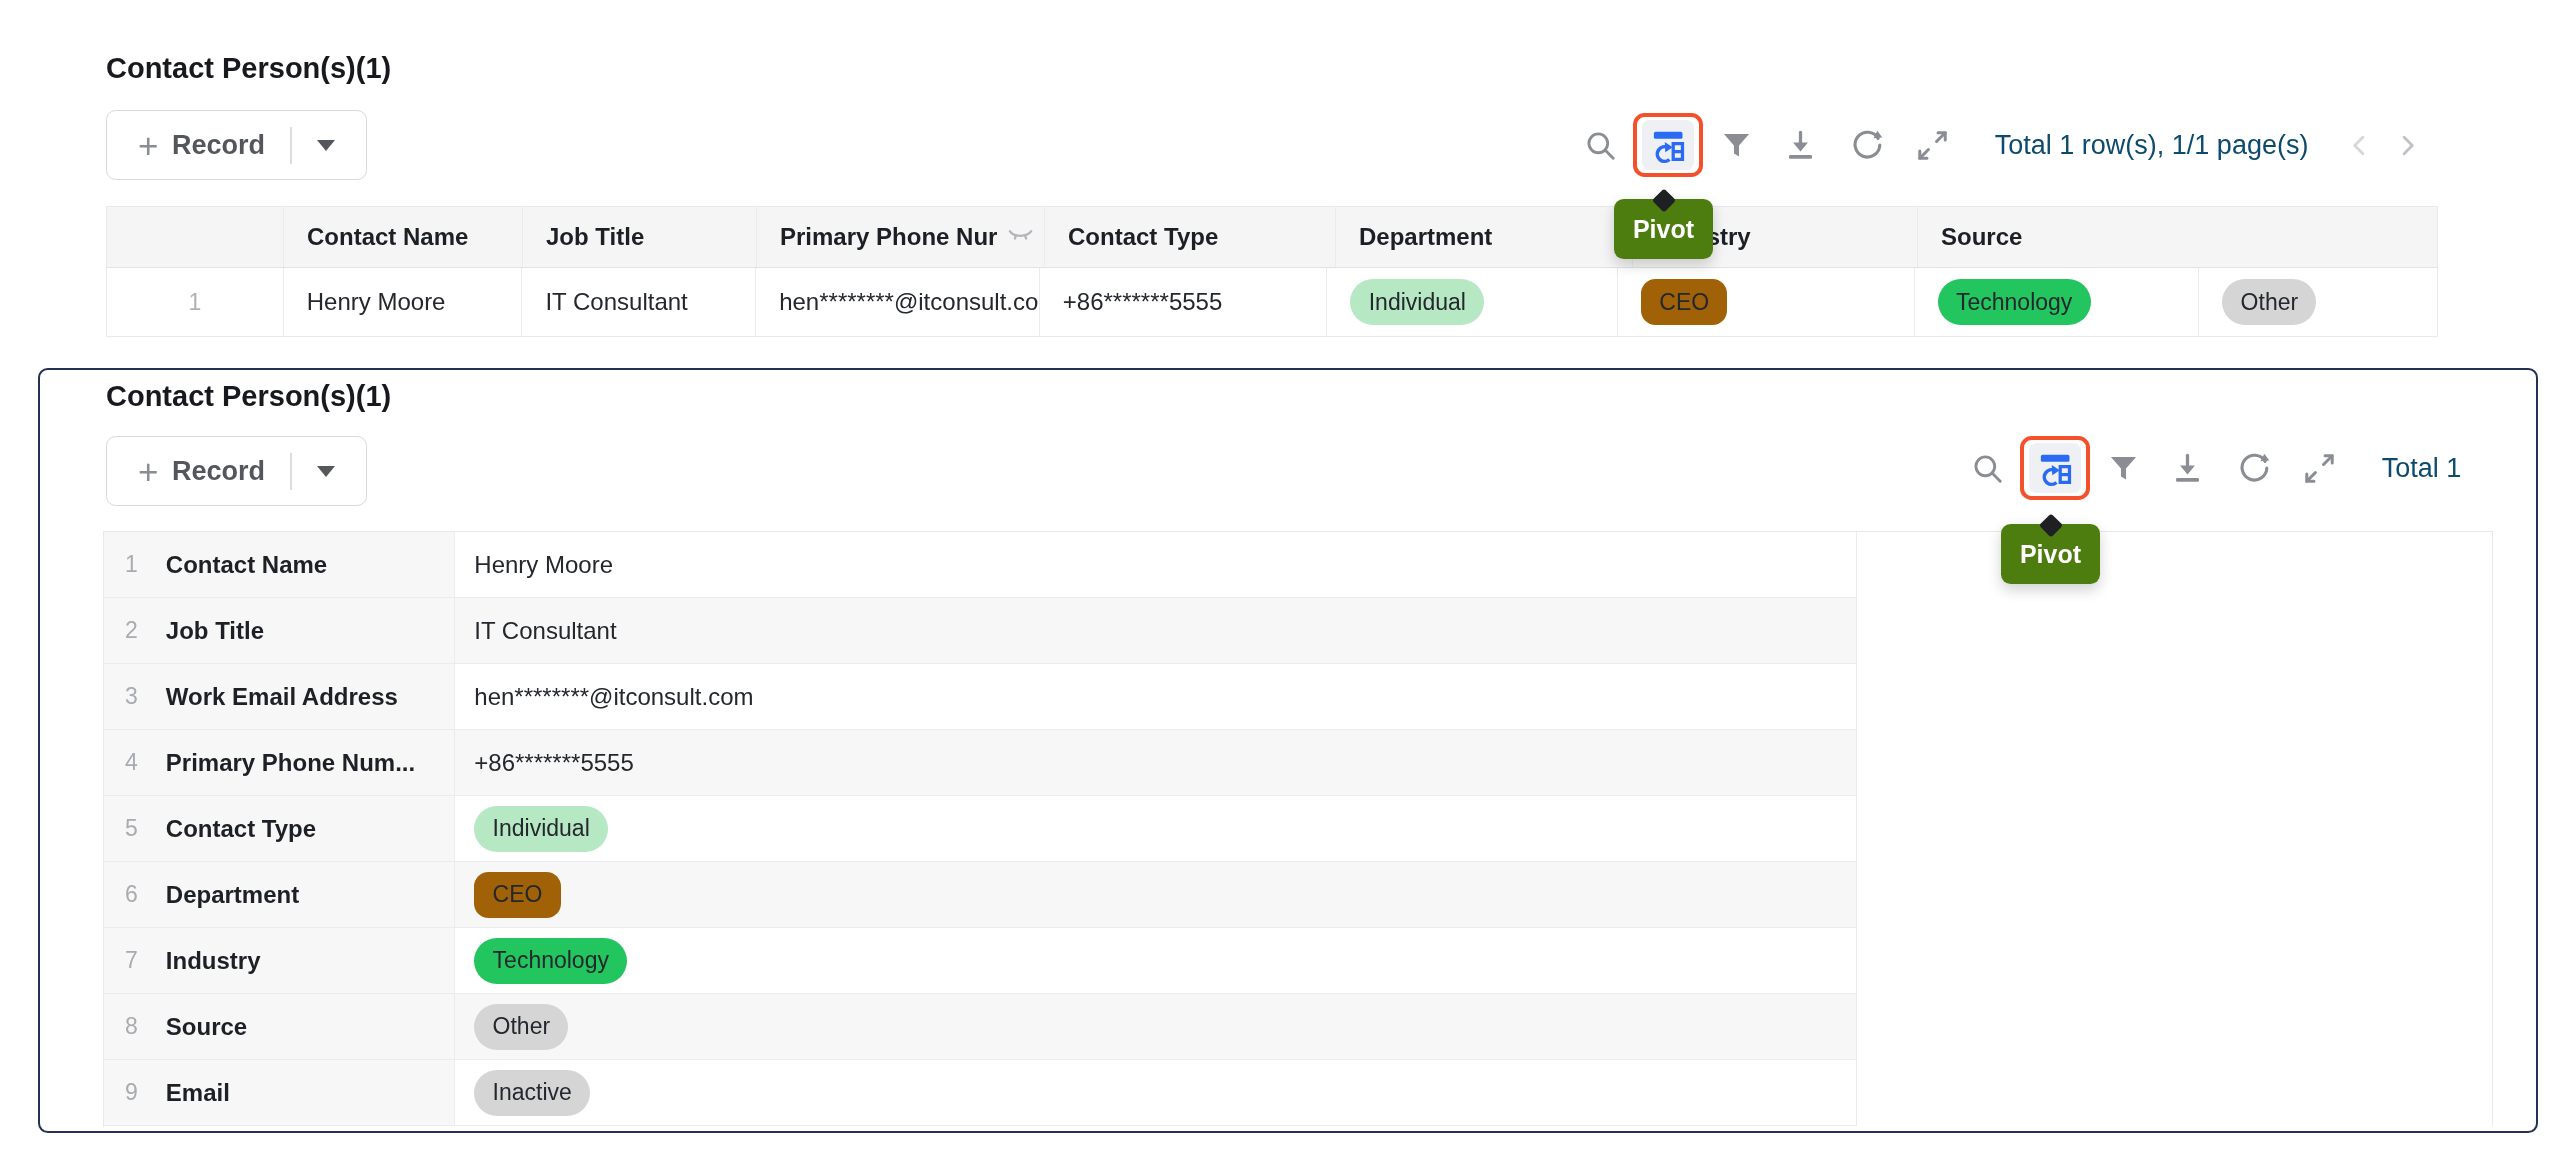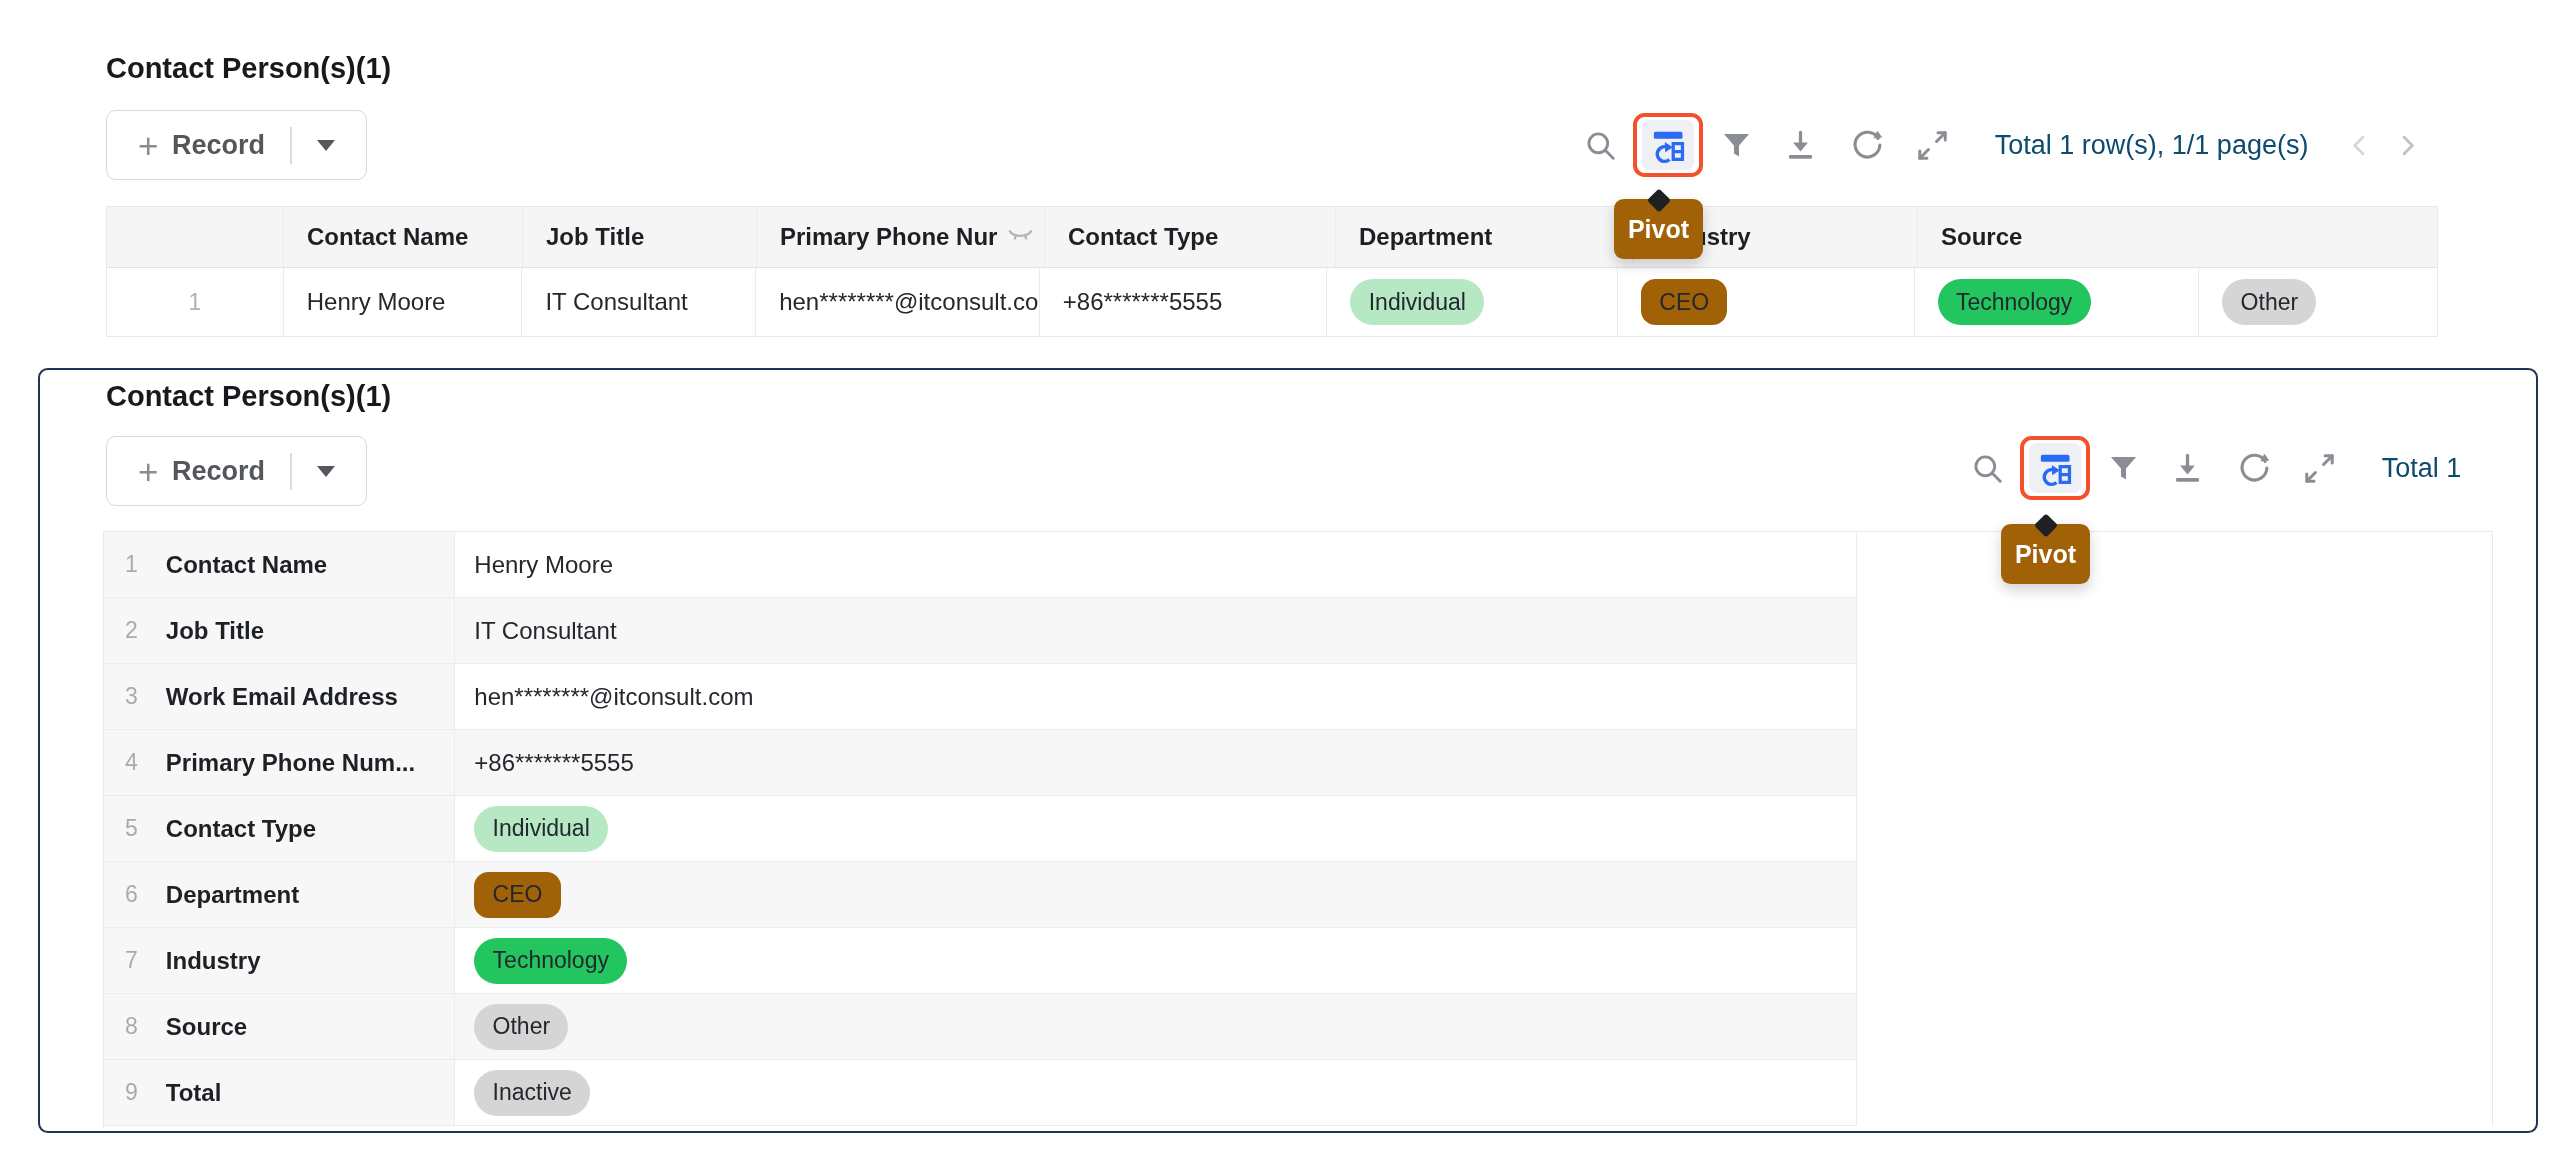--- a/index.html
+++ b/index.html
@@ -24,21 +24,21 @@
   .tb{flex:none;display:flex;align-items:center;justify-content:center;cursor:pointer;}
   .tb svg{display:block;}
   .pivot-wrap{flex:none;width:70px;height:64px;border:4.8px solid #f4502c;border-radius:11.6px;background:#fff;
     box-sizing:border-box;display:flex;align-items:center;justify-content:center;cursor:pointer;}
   .pivot-inner{width:52px;height:50px;border-radius:7.7px;background:#eef0f3;display:flex;align-items:center;justify-content:center;}
   .total{font-size:27px;color:#0c4a6e;white-space:nowrap;}
   .ml16{margin-left:15.4px;}.ml30{margin-left:29px;}.ml32{margin-left:31px;}.ml40{margin-left:39px;}
   .ml24{margin-left:23px;}.ml46{margin-left:44px;}
 
   
-  .tooltip{position:absolute;width:89px;height:60px;background:#a16207;border-radius:9.7px;color:#fff;
+  .tooltip{position:absolute;width:99px;height:60px;background:#4d7c0f;border-radius:9.7px;color:#fff;
     font-size:25px;font-weight:700;display:flex;align-items:center;justify-content:center;z-index:40;
     box-shadow:0 5.8px 13.5px rgba(0,0,0,.18);}
   .tooltip::before{content:"";position:absolute;top:-6.8px;left:50%;transform:translateX(-50%) rotate(45deg);
     width:17.4px;height:17.4px;background:#1f2024;border-radius:2.9px;}
 
   
   .grid{position:absolute;left:106px;top:206px;width:2332px;box-sizing:border-box;
     border:1.9px solid #e9e9eb;background:#fff;}
   .g-head{display:flex;height:60px;background:#f5f5f6;border-bottom:1.9px solid #e2e2e5;}
   .g-body{display:flex;height:68px;background:#fff;}
@@ -321,21 +321,21 @@
         <span class="d-num">8</span>
         <span class="d-lbl">Source</span>
       </div>
       <div class="d-val">
           <span class="badge gray">Other</span>
         </div>
     </div>
     <div class="d-row">
       <div class="d-label">
         <span class="d-num">9</span>
-        <span class="d-lbl">Total</span>
+        <span class="d-lbl">Email</span>
       </div>
       <div class="d-val">
           <span class="badge gray">Inactive</span>
         </div>
     </div>
   </div>
   <div class="d-empty"></div>
 </div>
 
 <div class="tooltip" style="left:2001px;top:524px;">Pivot</div>

